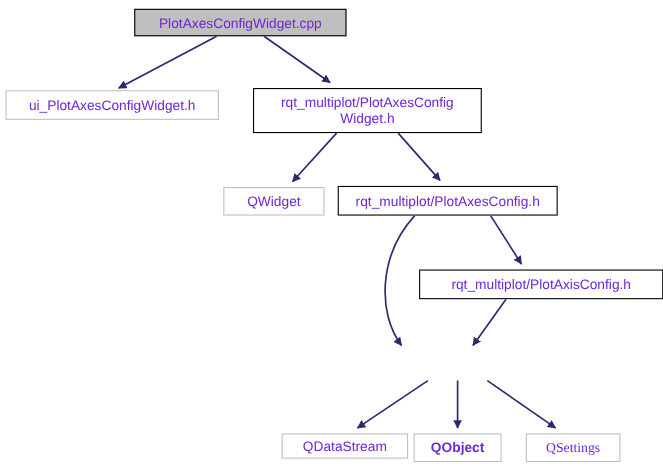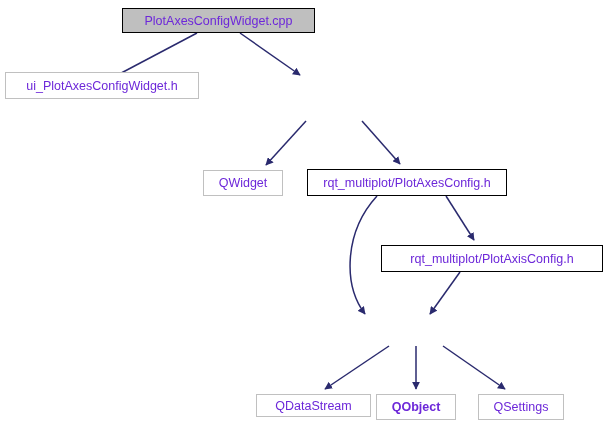--- a/index.html
+++ b/index.html
@@ -90,43 +90,46 @@
       <path d="M 416 346 L 416 389"></path>
 
       <path d="M 443 346 L 505 389"></path>
     </g>
   </svg>
 
   <div class="node root" style="left:122px; top:8px; width:193px; height:25px;">
     <span class="label">PlotAxesConfigWidget.cpp</span>
   </div>
 
-  <div class="node" style="left:5px; top:72px; width:194px; height:27px;">
+  <div class="node" style="left:5px; top:82px; width:194px; height:27px;">
     <span class="label">ui_PlotAxesConfigWidget.h</span>
   </div>
 
+  <div class="node strong two-line" style="left:230px; top:80px; width:208px; height:41px;">
+    <span class="label">rqt_multiplot/PlotAxesConfig Widget.h</span>
+  </div>
 
-  <div class="node" style="left:203px; top:170px; width:80px; height:26px;">
+  <div class="node" style="left:203px; top:170px; width:92px; height:26px;">
     <span class="label">QWidget</span>
   </div>
 
   <div class="node strong" style="left:307px; top:169px; width:200px; height:27px;">
     <span class="label">rqt_multiplot/PlotAxesConfig.h</span>
   </div>
 
   <div class="node strong" style="left:381px; top:245px; width:222px; height:27px;">
     <span class="label">rqt_multiplot/PlotAxisConfig.h</span>
   </div>
 
 
   <div class="node" style="left:256px; top:394px; width:115px; height:23px;">
     <span class="label">QDataStream</span>
   </div>
 
   <div class="node" style="left:376px; top:394px; width:80px; height:26px;font-weight:bold;">
     <span class="label">QObject</span>
   </div>
 
-  <div class="node" style="left:478px; top:394px; width:86px; height:26px;">
+  <div class="node" style="left:478px; top:394px; width:86px; height:26px;font-family:Liberation Serif, serif;">
     <span class="label">QSettings</span>
   </div>
 
 </div>
 
 </body></html>

